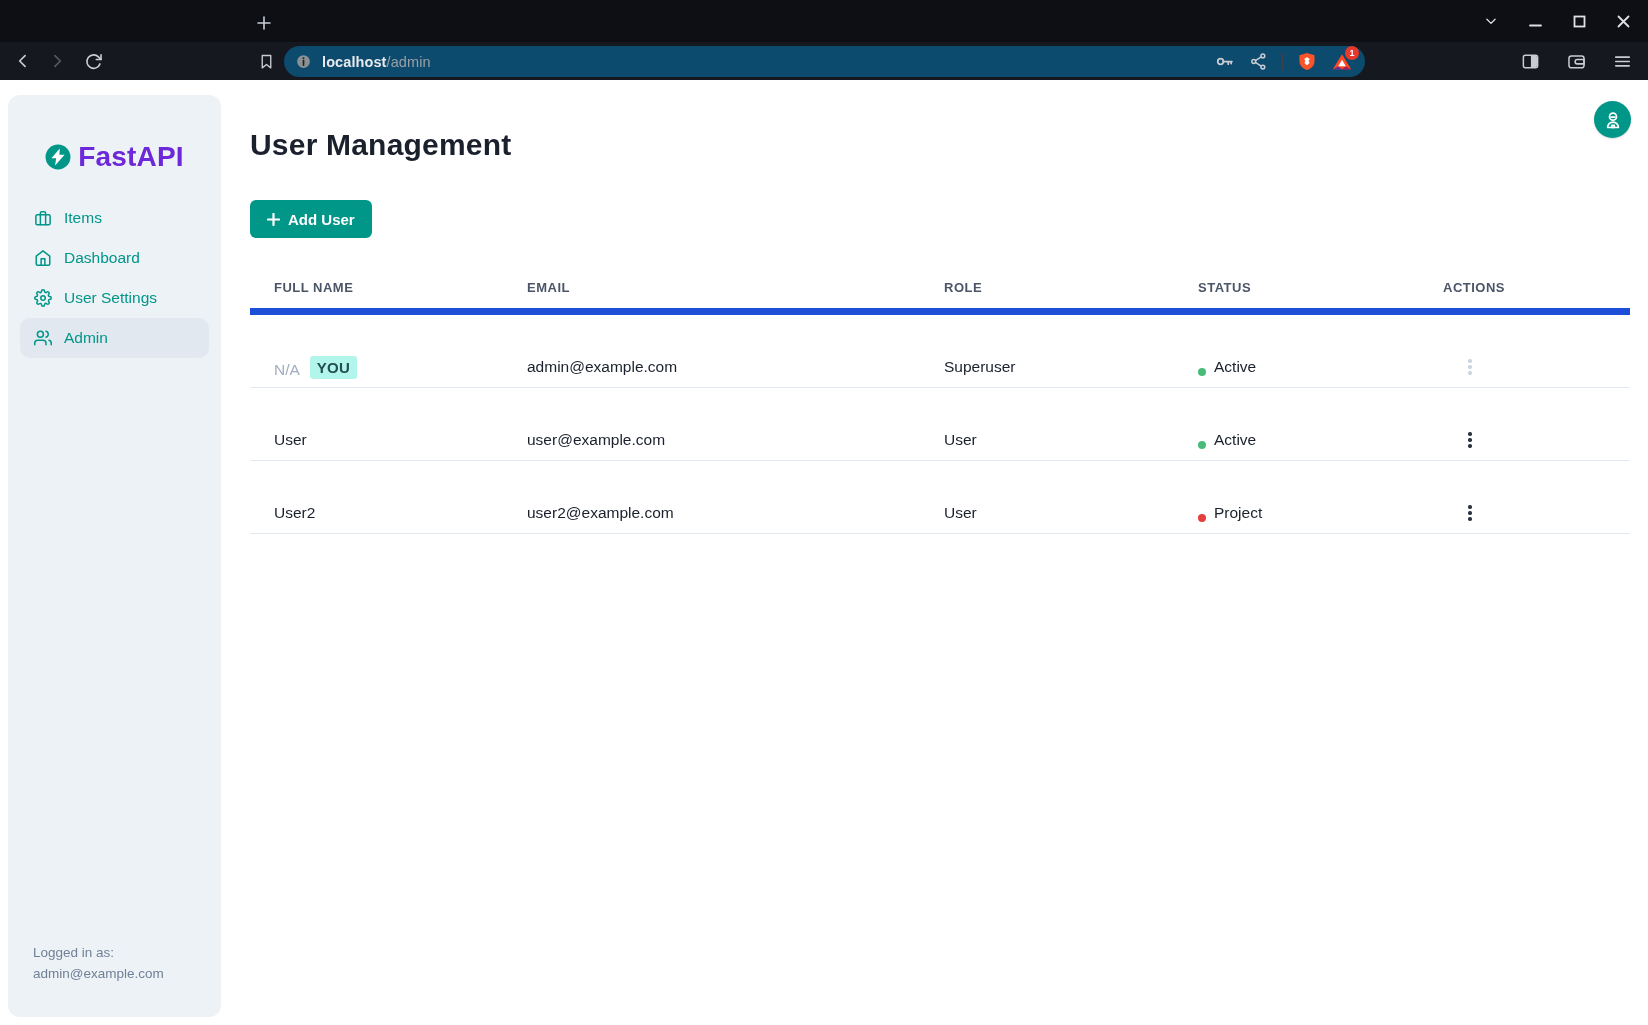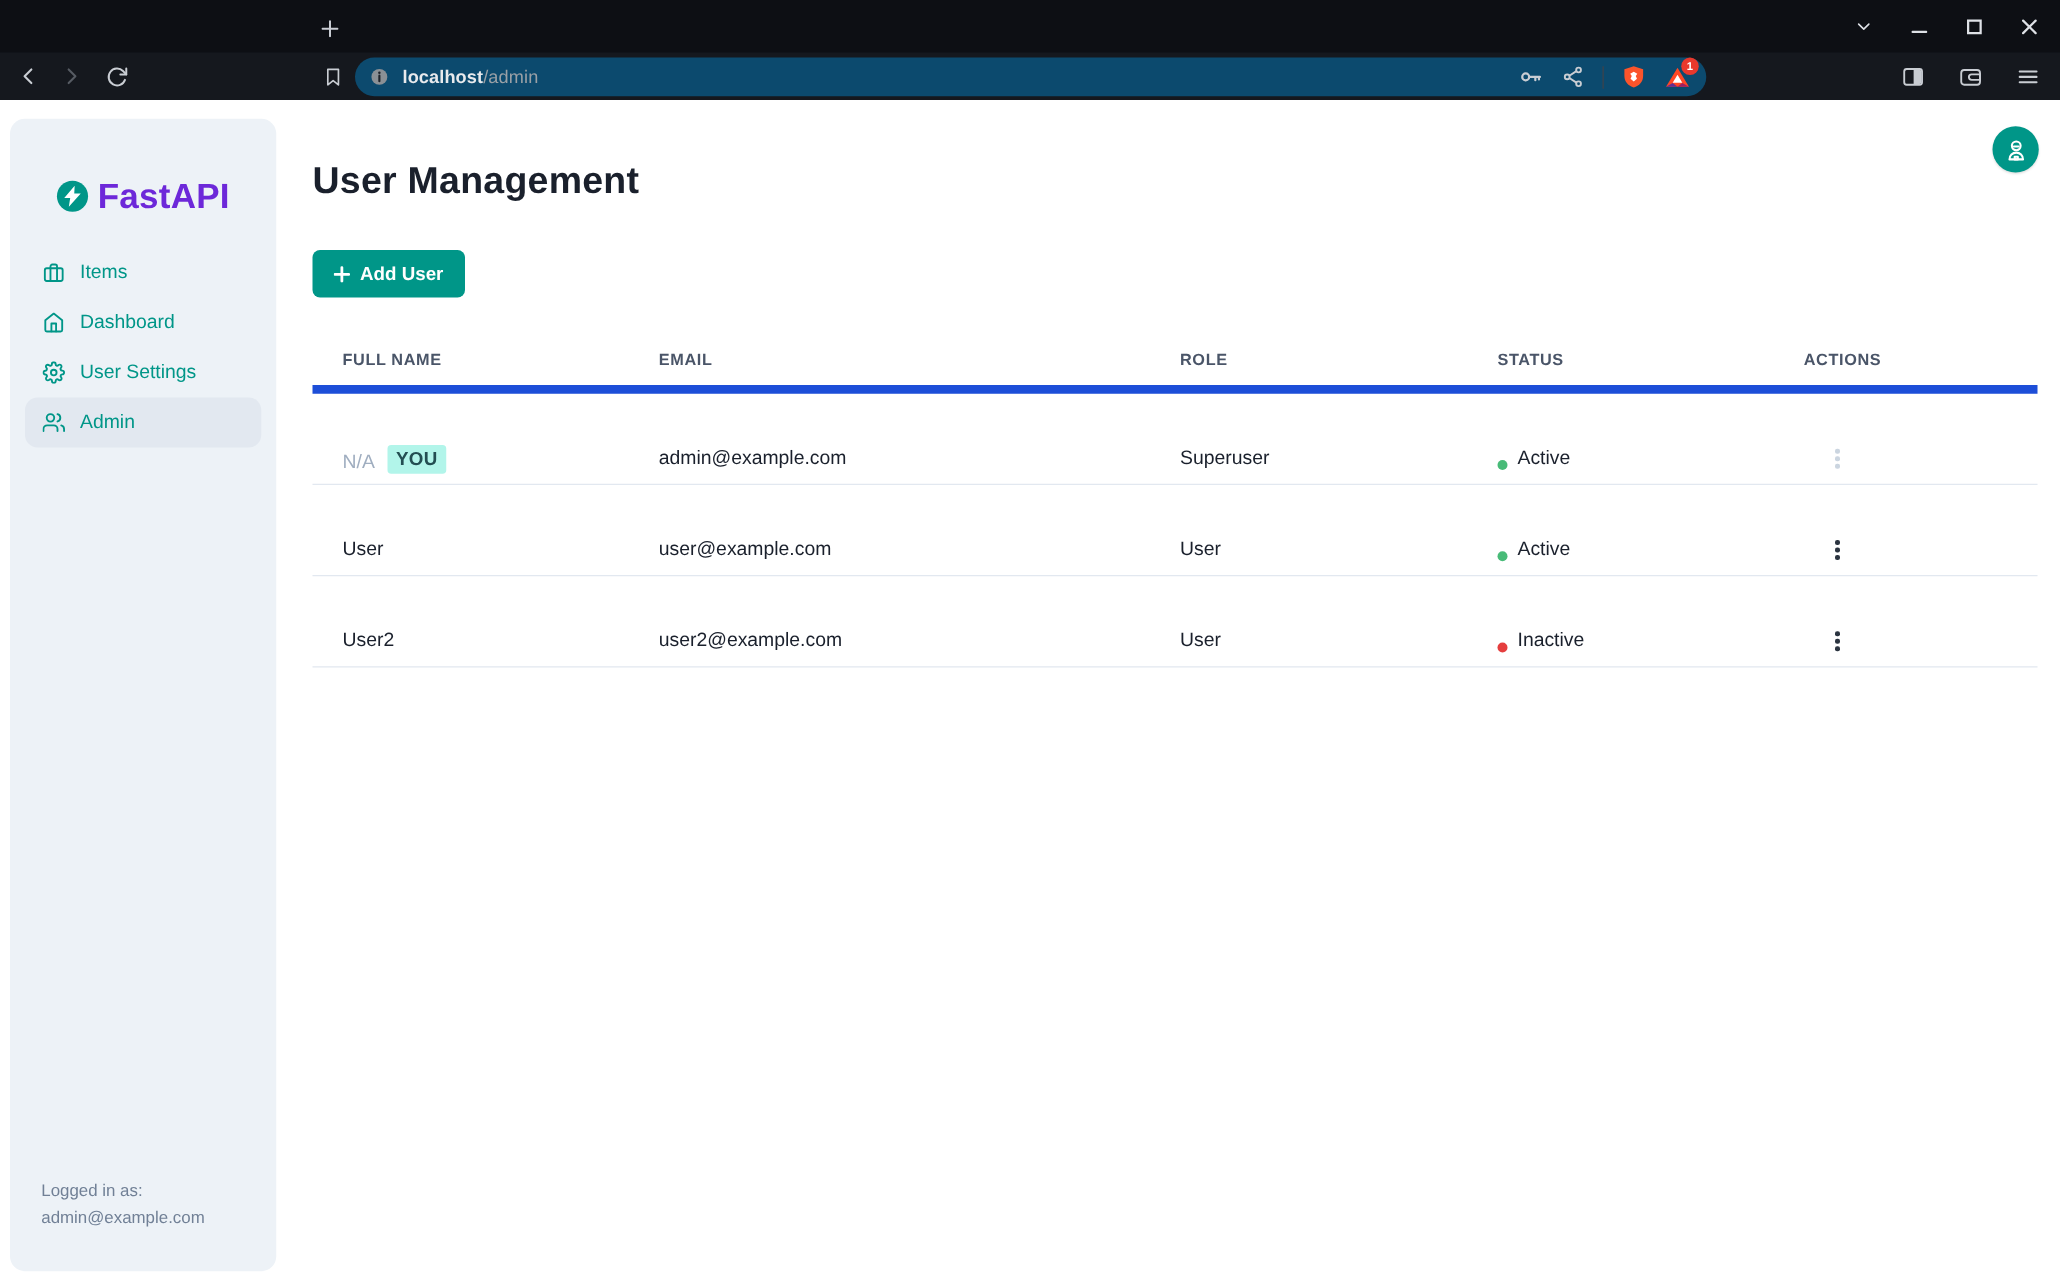--- a/index.html
+++ b/index.html
@@ -328,21 +328,21 @@
           </button>
         </span>
       </div>
 
       <div class="trow tr">
         <span class="td">User2</span>
         <span class="td">user2@example.com</span>
         <span class="td">User</span>
         <span class="td">
           <span class="status-dot" style="background-color: rgb(229, 62, 62);"></span>
-          <span>Inactive</span>
+          <span>Project</span>
         </span>
         <span class="td">
           <button class="action-btn">
             <span class="adot"></span>
               <span class="adot"></span>
               <span class="adot"></span>
           </button>
         </span>
       </div>
     </div>

